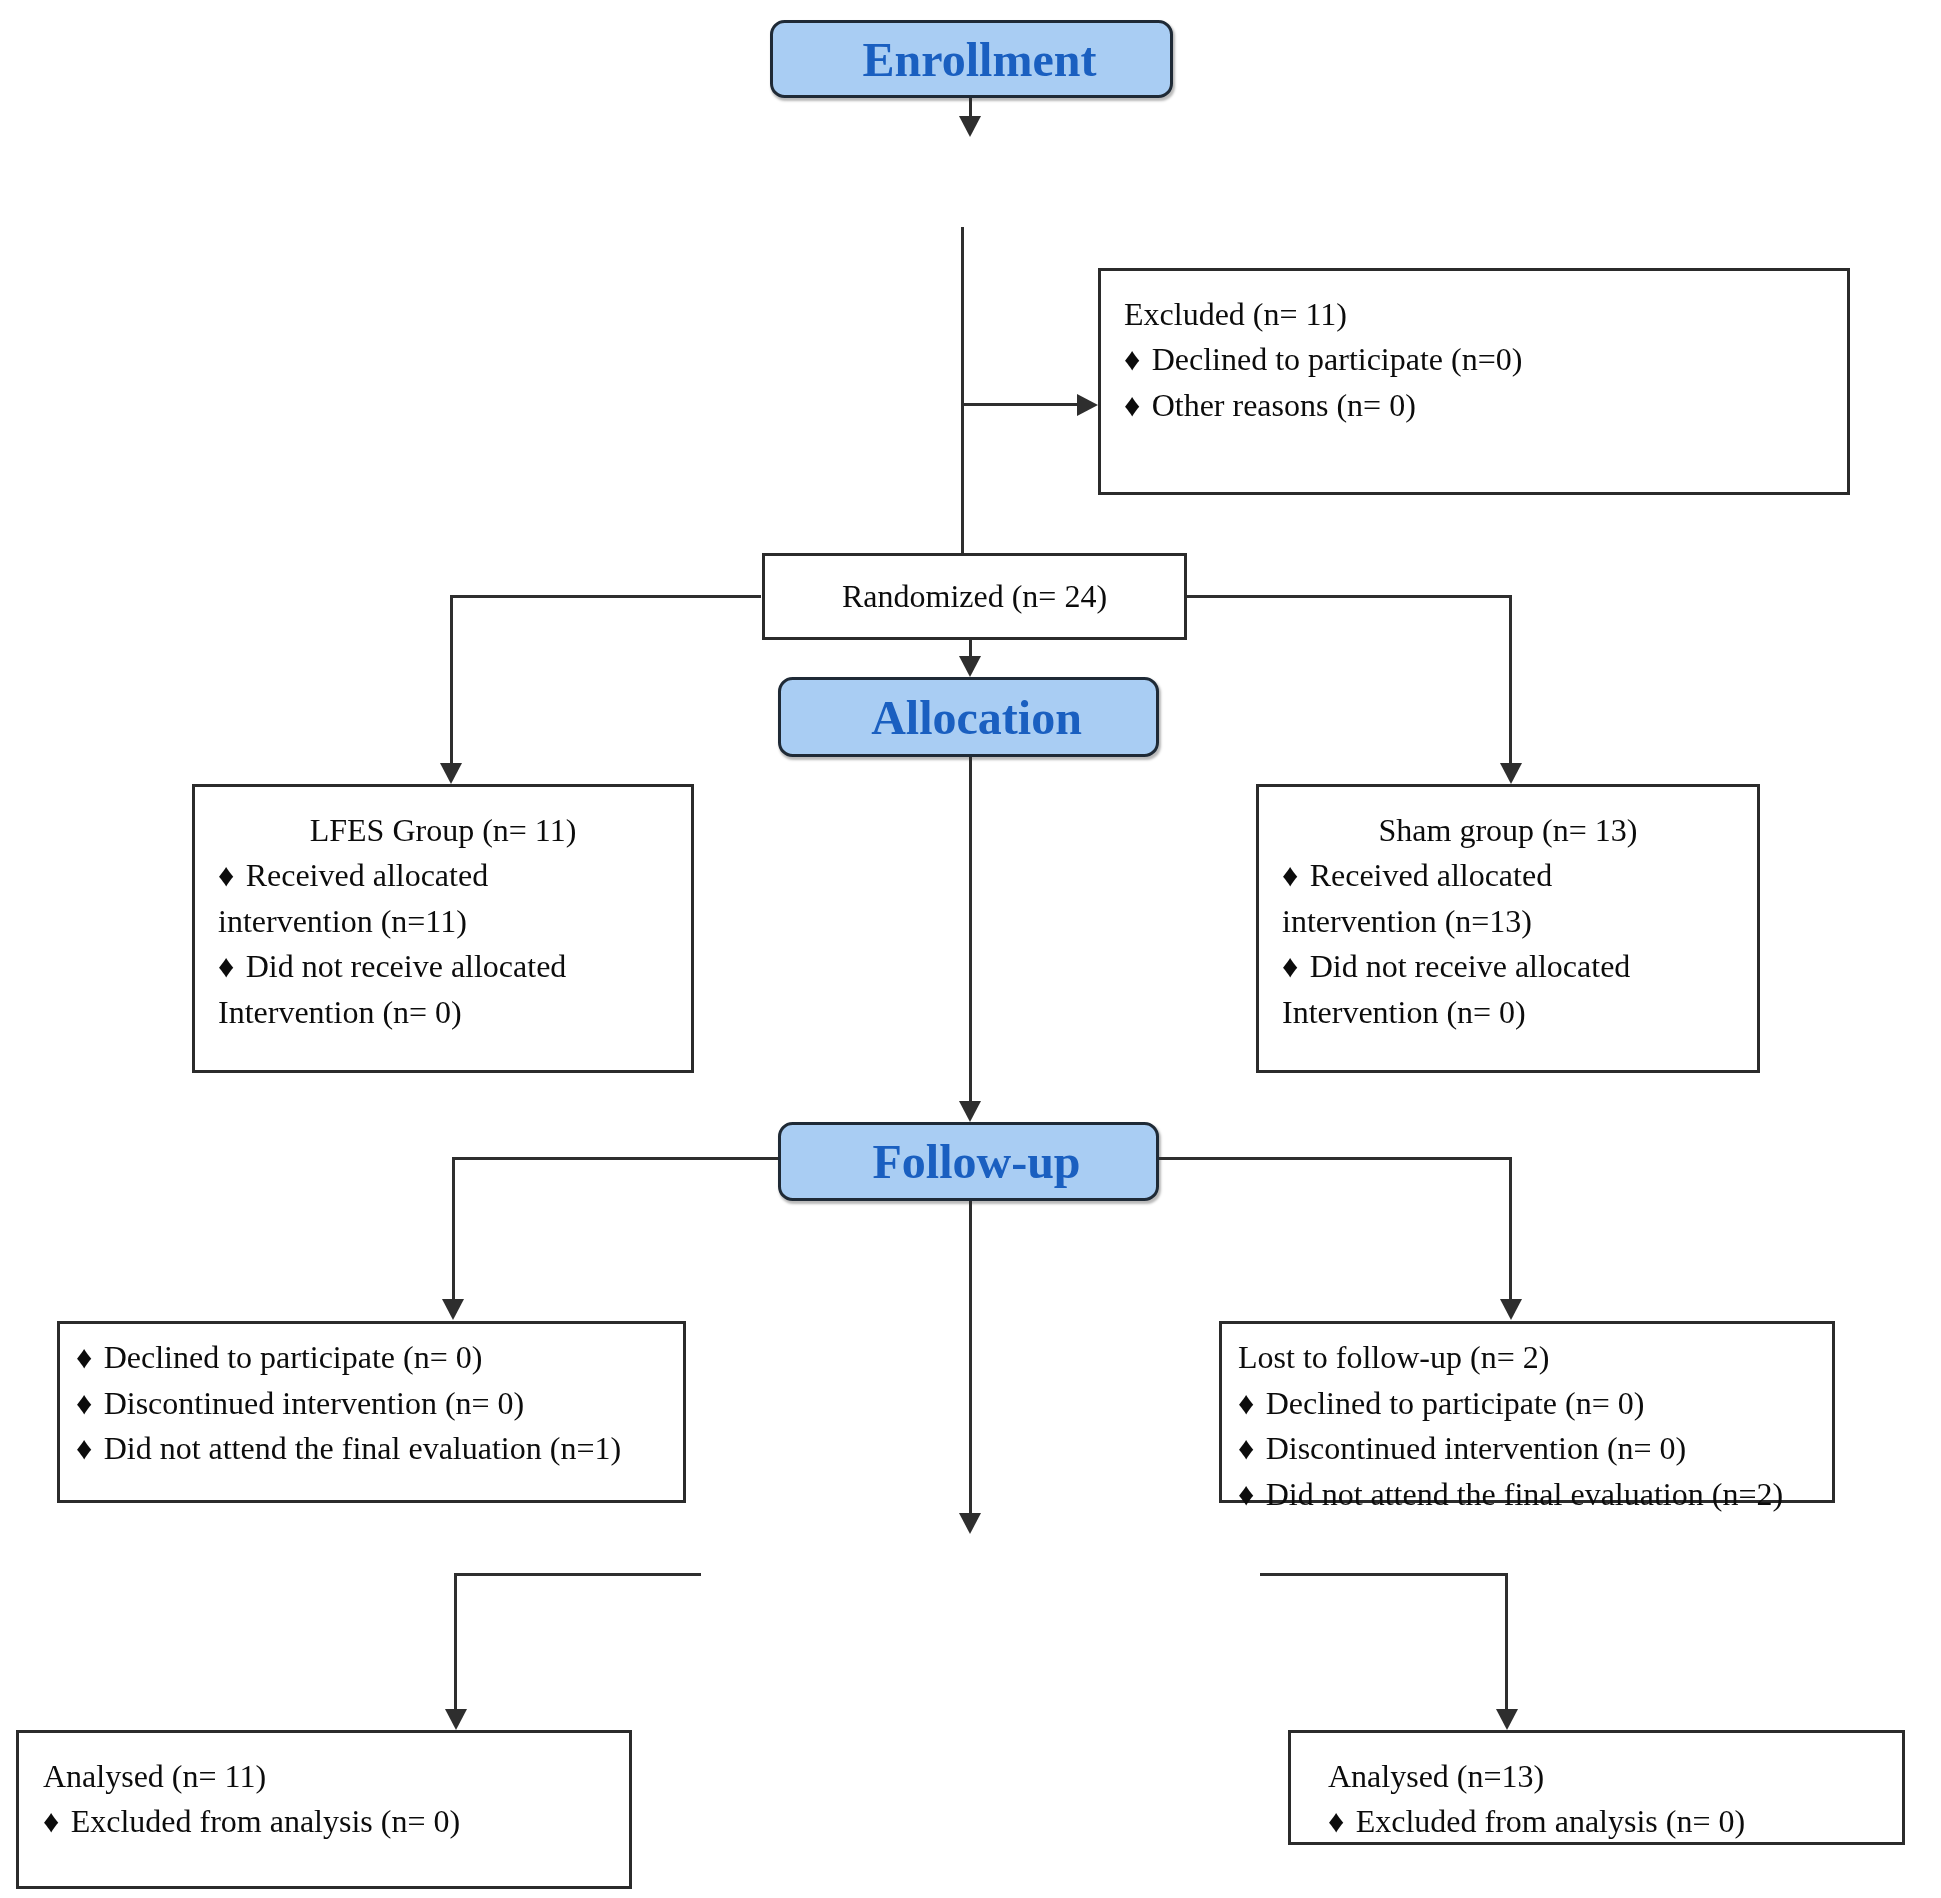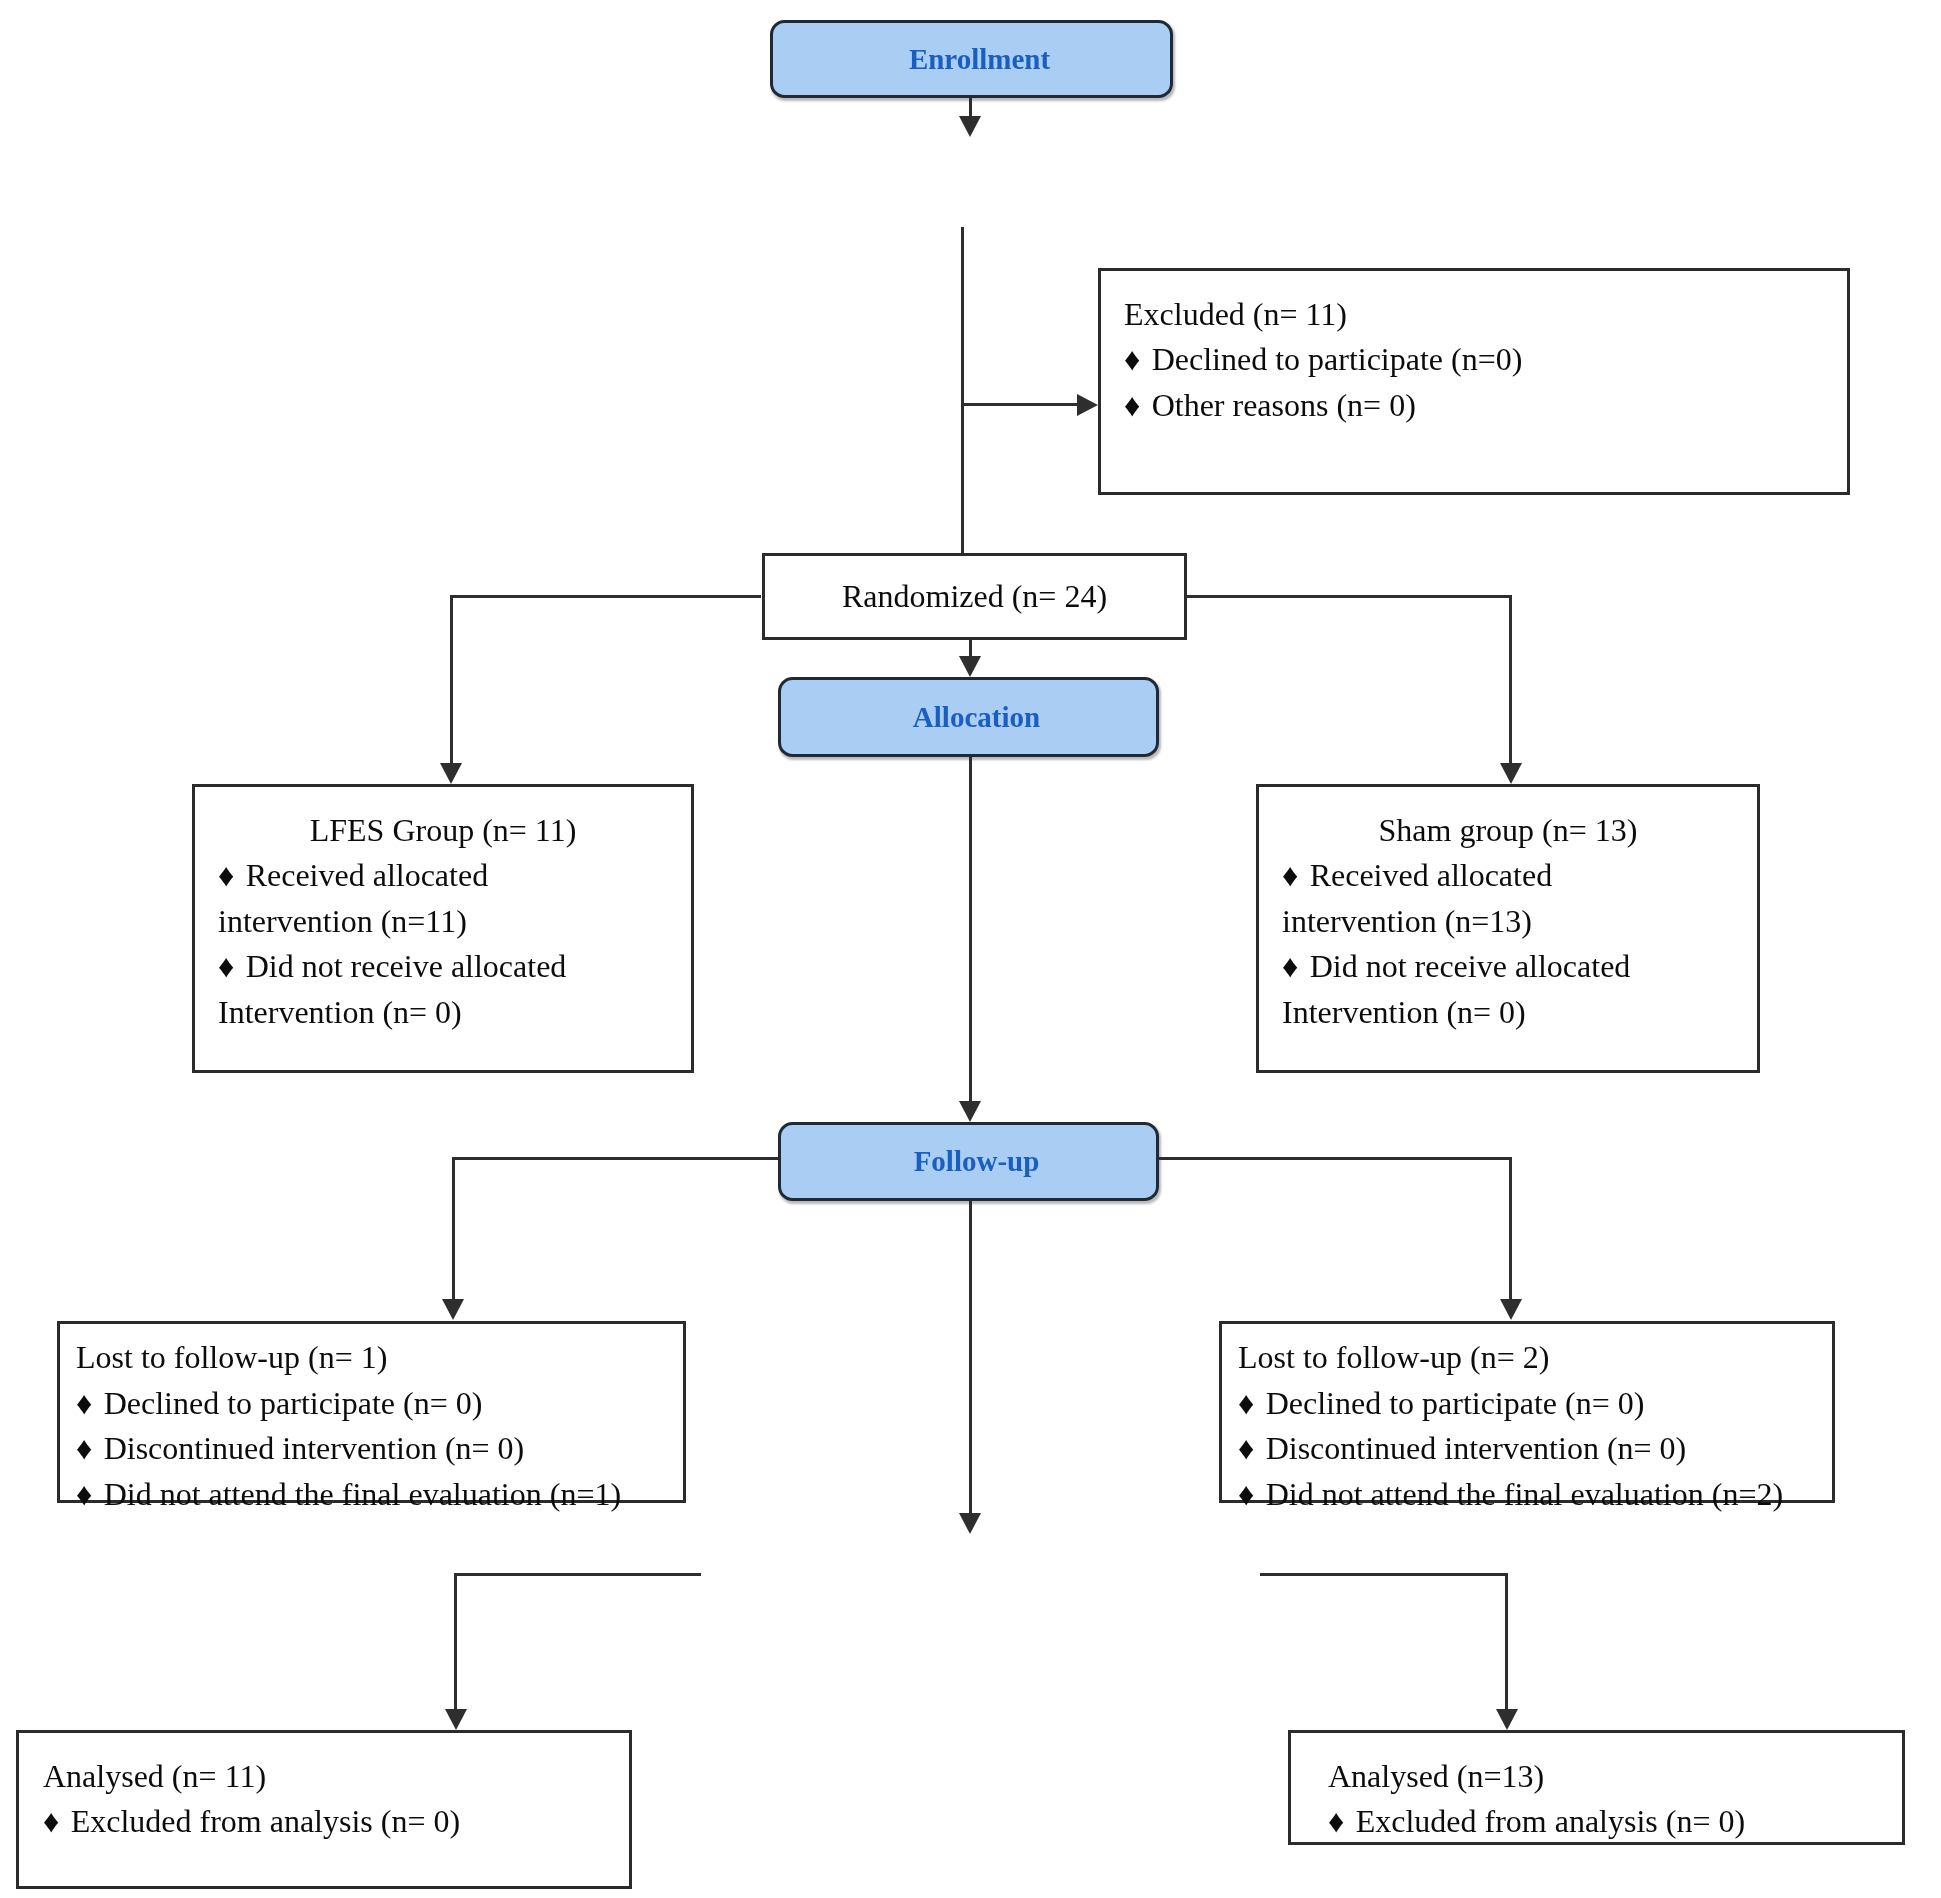--- a/index.html
+++ b/index.html
@@ -14,21 +14,21 @@
   html,body{background:#ffffff;}
   body{font-family:"Liberation Serif","DejaVu Serif",serif;color:var(--text);}
   #canvas{position:relative;width:1941px;height:1898px;background:#ffffff;overflow:hidden;}
 
   .box{position:absolute;background:#ffffff;border:3.2px solid var(--box-border);font-size:32px;line-height:1.42;}
   .box.center{display:flex;align-items:center;justify-content:center;text-align:center;}
   .box.pad{padding:21px 23px;}
 
   .stage{position:absolute;background:var(--stage-fill);border:3.2px solid var(--stage-border);
          border-radius:14.6px;display:flex;align-items:center;justify-content:center;
-         color:var(--stage-text);font-weight:700;font-size:29px;
+         color:var(--stage-text);font-weight:700;font-size:48px;
          box-shadow:1.6px 2.4px 2.4px rgba(0,0,0,0.28);padding-left:16px;}
 
   .center-title{text-align:center;}
   .bullet{display:block;}
   .bullet .diamond{display:inline;margin-right:11.3px;}
   .bullet-text{white-space:pre-wrap;}
 
   .vline{position:absolute;width:3.2px;background:var(--line);}
   .hline{position:absolute;height:3.2px;background:var(--line);}
   .arr-down{position:absolute;width:0;height:0;
@@ -89,21 +89,20 @@
       <span class="diamond">♦</span><span class="bullet-text">Received allocated
 intervention (n=13)</span>
     </div>
     <div class="bullet">
       <span class="diamond">♦</span><span class="bullet-text">Did not receive allocated
 Intervention (n= 0)</span>
     </div>
   </div>
 
   <div class="box" style="left:57px;top:1321px;width:629px;height:182px;padding:11.3px 16px;">
-    <div>Lost to follow-up (n= 1)</div>
     <div class="bullet">
       <span class="diamond">♦</span><span class="bullet-text">Declined to participate (n= 0)</span>
     </div>
     <div class="bullet">
       <span class="diamond">♦</span><span class="bullet-text">Discontinued intervention (n= 0)</span>
     </div>
     <div class="bullet">
       <span class="diamond">♦</span><span class="bullet-text">Did not attend the final evaluation (n=1)</span>
     </div>
   </div>

